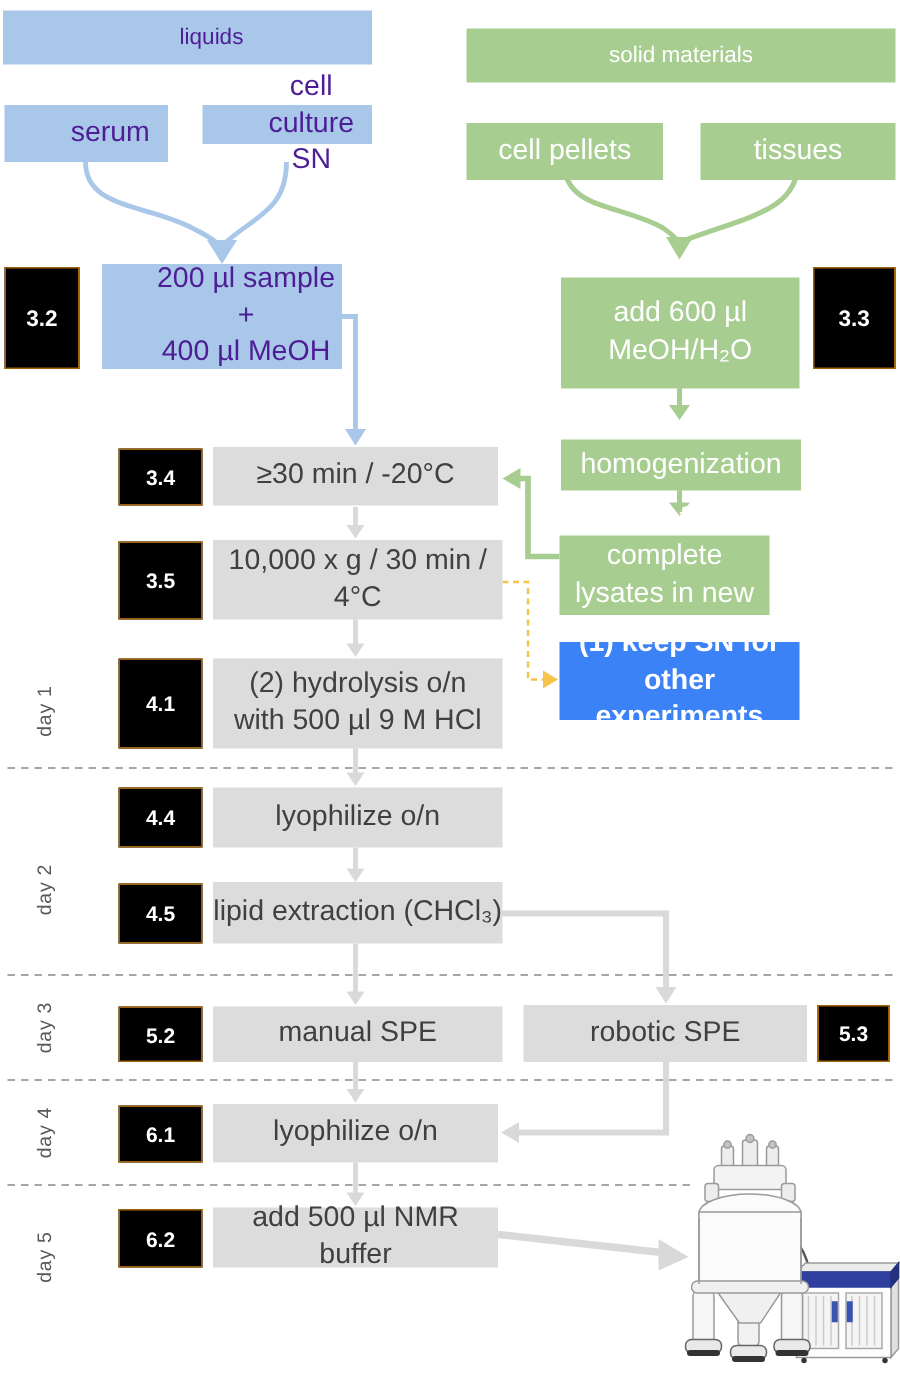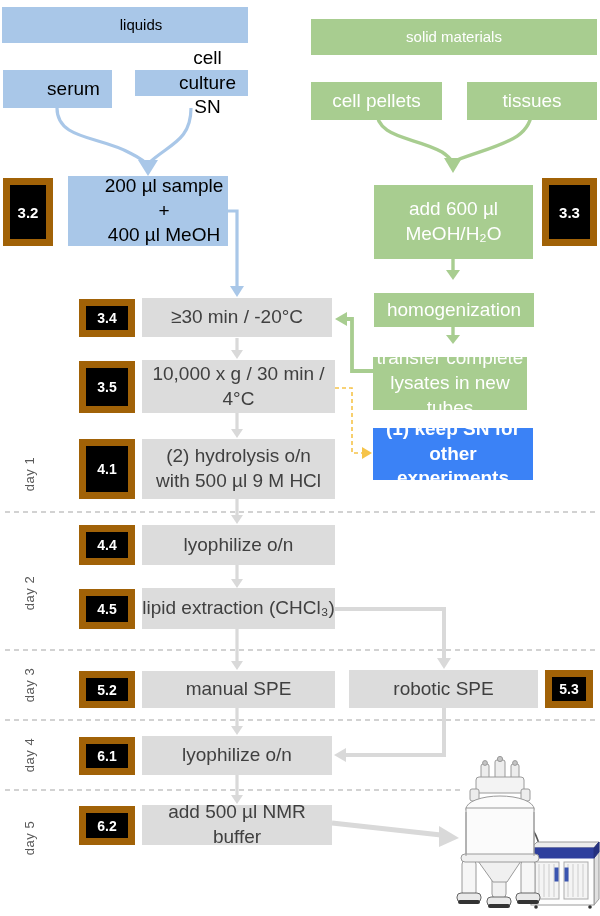--- a/index.html
+++ b/index.html
@@ -4,28 +4,28 @@
 <style>
   html,body{margin:0;padding:0;}
   body{
     width:600px;height:916px;position:relative;background:#ffffff;
     font-family:"Liberation Sans",sans-serif;overflow:hidden;
   }
   .box{
     position:absolute;display:flex;align-items:center;justify-content:center;
     text-align:center;font-size:19px;line-height:1.3;box-sizing:border-box;
   }
-  .blue{background:#a9c7e8;color:#000000;padding-left:32px;}
+  .blue{background:#a9c7e8;color:#4c1d95;padding-left:32px;}
   .green{background:#a8cd90;color:#ffffff;margin-top:12px;}
   .yellow{background:#3b82f6;color:#ffffff;font-weight:bold;}
   .grayb{background:#dcdcdc;color:#404040;}
   .refbox{
     position:absolute;display:flex;align-items:center;justify-content:center;
     background:#000000;color:#ffffff;font-weight:bold;font-size:14px;
-    box-sizing:border-box;border:7px solid #a16207;
+    box-sizing:border-box;border:1px solid #a16207;
   }
   .hdr{font-size:15px;}
   .day-label{
     position:absolute;width:90px;height:20px;left:-13px;
     transform:rotate(-90deg);text-align:center;
     color:#595959;font-size:13px;letter-spacing:0.5px;
   }
   svg.overlay{position:absolute;left:0;top:0;pointer-events:none;}
 </style>
 </head>
@@ -182,21 +182,21 @@
     <div>MeOH/H₂O</div>
   </div>
 </div>
 <div class="refbox" style="left:542px;top:178px;width:55px;height:68px;font-size:15px">
   <span>3.3</span>
 </div>
 
 <div class="box green" style="left:374px;top:281px;width:160px;height:34px">
   <span>homogenization</span>
 </div>
-<div class="box green" style="left:373px;top:345px;width:154px;height:53px">
+<div class="box green" style="left:373px;top:345px;width:140px;height:53px">
   <div>
     <div>transfer complete</div>
     <div>lysates in new tubes</div>
   </div>
 </div>
 <div class="box yellow" style="left:373px;top:428px;width:160px;height:52px">
   <div>
     <div>(1) keep SN for</div>
     <div>other experiments</div>
   </div>

